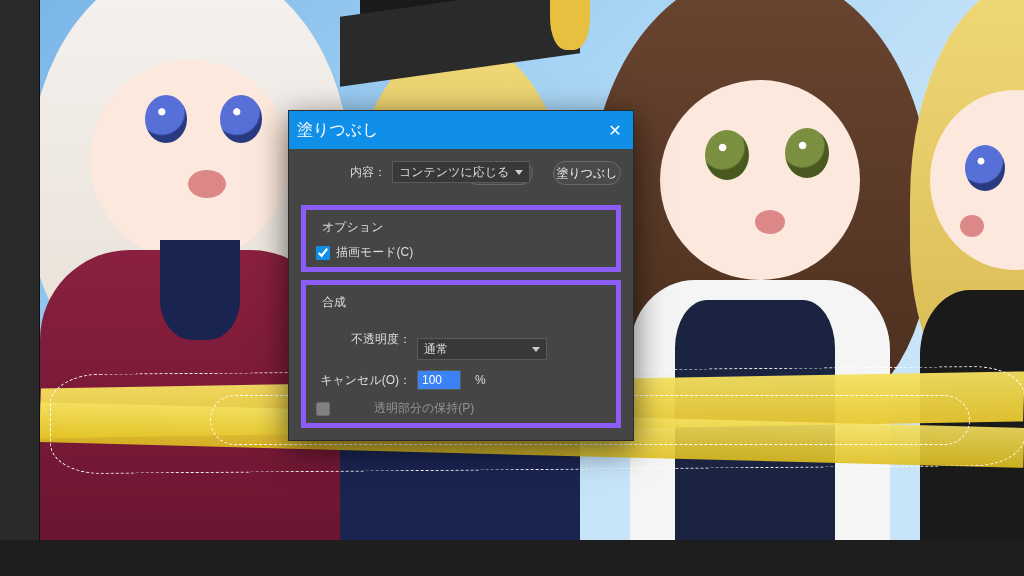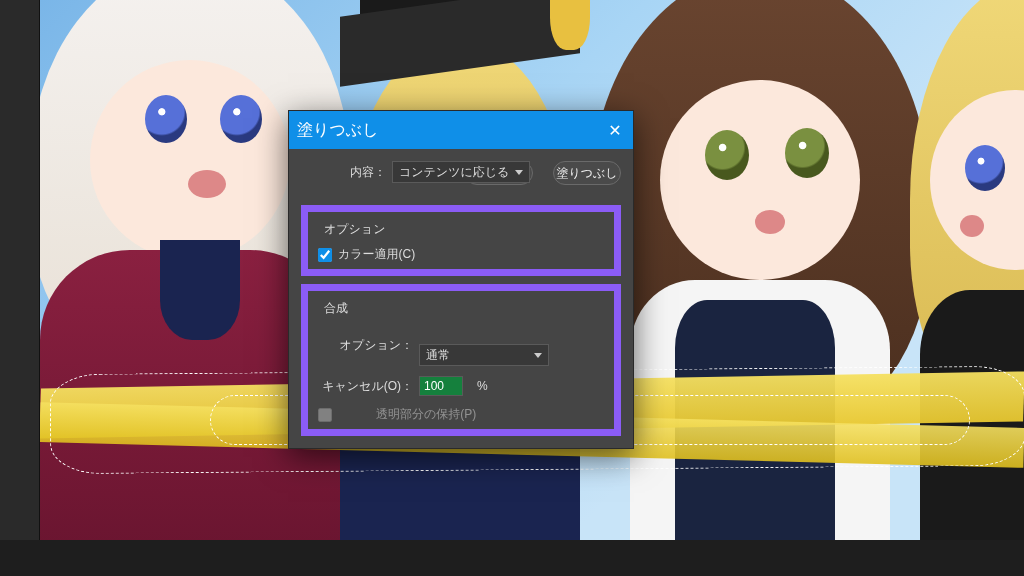--- a/index.html
+++ b/index.html
@@ -136,31 +136,31 @@
 
 .btn {
   background:#4a4a4a; border:1px solid #6a6a6a;
   border-radius:14px; height:24px; min-width:68px;
   display:flex;align-items:center;justify-content:center;
   font-size:12px; color:#eee; cursor:pointer;
 }
 .btn-col { position:absolute; right:12px; top:12px; display:flex;flex-direction:row;gap:20px;}
 
 .fieldset {
-  border:7px solid #8b5cf6; padding:10px 10px 6px; margin-top:8px;
+  border:5px solid #8b5cf6; padding:10px 10px 6px; margin-top:8px;
 }
 .fieldset .legend { font-size:12px; margin:-18px 0 8px 2px; background:#454545; display:inline-block; padding:0 4px;}
 .chk { display:flex; align-items:center; gap:6px; font-size:12px;}
 .chk input { accent-color:#0f8fe8; width:14px;height:14px;}
 
 .num-input {
   width:44px; height:20px; background:#383838; border:1px solid #5a5a5a;
   color:#fff; text-align:left; padding:0 4px; font-size:12px;
 }
-.num-input.selected { background:#15803d; color:#fff; }
+.num-input.selected { background:#3b82f6; color:#fff; }
 
 .disabled { opacity:0.5;gap:44px; }
 </style>
 </head>
 <body>
 
 <div class="ruler"></div>
 
 <div class="canvas">
   <div class="char c1">
@@ -223,29 +223,29 @@
       <div class="lbl">内容：</div>
       <div class="select">
         <span>コンテンツに応じる</span>
       </div>
     </div>
 
     <div class="fieldset" style="margin-top:22px;">
       <div class="legend">オプション</div>
       <label class="chk">
         <input type="checkbox" checked="" style="">
-        <span>カラー適用(C)</span>
+        <span>描画モード(C)</span>
       </label>
     </div>
 
     <div class="fieldset">
       <div class="legend">合成</div>
 
       <div class="row">
-        <div class="lbl" style="width:95px;">オプション：</div>
+        <div class="lbl" style="width:95px;">不透明度：</div>
         <div class="select" style="min-width:130px;margin-top:19px;">
           <span>通常</span>
         </div>
       </div>
 
       <div class="row">
         <div class="lbl" style="width:95px;">キャンセル(O)：</div>
         <input class="num-input selected" value="100" style="">
         <span style="margin-left:14px;">%</span>
       </div>

